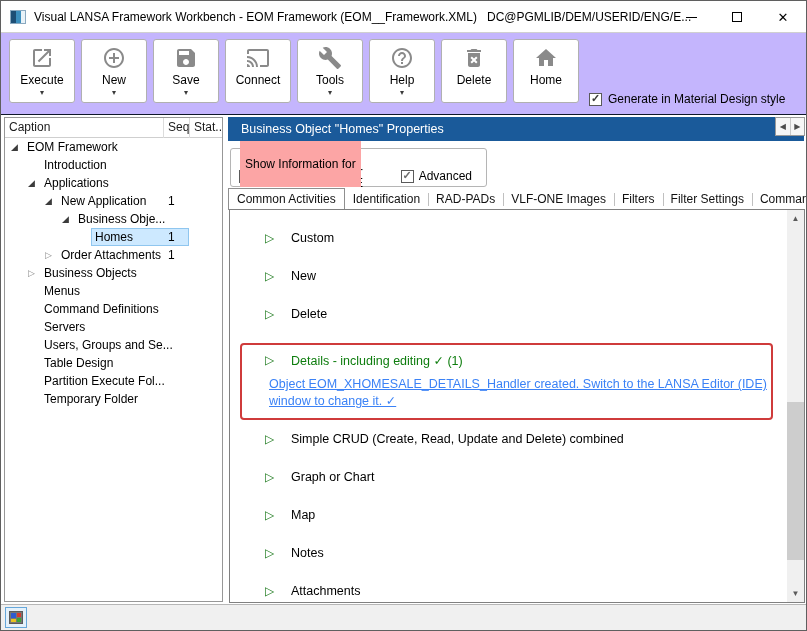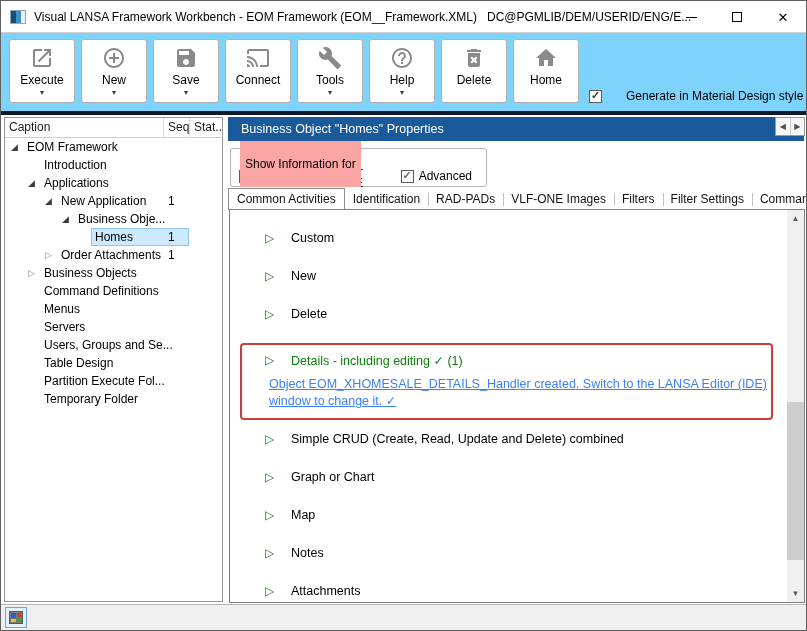--- a/index.html
+++ b/index.html
@@ -15,29 +15,29 @@
   .app-icon .a2 { width:5px; background:#3c8fbe; }
   .app-icon .a3 { flex:1; background:#e8f2f8; }
   .title-text { font-size:12px; white-space:pre; overflow:hidden; }
   .win-controls { position:absolute; right:0; top:0; height:32px; display:flex; }
   .win-btn { width:46px; height:32px; display:flex; align-items:center; justify-content:center; color:#000; }
   .min-glyph { width:11px; border-top:1px solid #000; display:inline-block; }
   .max-glyph { width:10px; height:10px; border:1px solid #000; display:inline-block; }
   .close-glyph { font-size:13px; line-height:1; }
 
   
-  .toolbar { position:relative; height:82px; border-bottom:4px solid #0f172a; background:#7dd3fc; }
+  .toolbar { position:relative; height:82px; border-bottom:1px solid #0f172a; background:#c4b5fd; }
   .tb-buttons { position:absolute; left:8px; top:6px; display:flex; gap:6px; }
   .tbtn { width:66px; height:64px; border:1px solid #b0b0b0; border-radius:3px; background:#fff;
           display:flex; flex-direction:column; align-items:center; justify-content:flex-start; padding-top:5px; cursor:default; }
   .tbtn .ticon { height:26px; display:flex; align-items:center; justify-content:center; }
   .tbtn .ticon svg { width:24px; height:24px; fill:#8a8a8a; }
   .tbtn .tlabel { font-size:12px; margin-top:2px; }
   .tbtn .tdrop { font-size:8px; color:#3a3a3a; line-height:7px; margin-top:2px; }
-  .mat-check { position:absolute; left:588px; top:86px; transform:translateY(-100%); display:flex; align-items:center; gap:24px; }
+  .mat-check { position:absolute; left:588px; top:86px; transform:translateY(-100%); display:flex; align-items:center; gap:6px; }
   .toolbar .mat-check { top:auto; bottom:8px; transform:none; }
 
   
   .cb { width:13px; height:13px; border:1px solid #5a5a5a; background:#fff; display:inline-flex; align-items:center; justify-content:center; font-size:11px; line-height:1; color:#3c3c3c; flex:0 0 auto; }
   .cb.checked::after { content:"\2713"; font-weight:bold; margin-top:-1px; }
 
   
   .main { position:relative; height:490px; background:#fff; }
 
   
@@ -251,26 +251,26 @@
             <span class="tseq">1</span>
           </div>
           <div class="trow">
             <span style="width: 23px; flex: 0 0 23px;"></span>
             <span class="tglyph col">▷</span>
             <span class="tlabel2">Business Objects</span>
           </div>
           <div class="trow">
             <span style="width: 23px; flex: 0 0 23px;"></span>
             <span class="tglyph "></span>
+            <span class="tlabel2">Menus</span>
+          </div>
+          <div class="trow">
+            <span style="width: 23px; flex: 0 0 23px;"></span>
+            <span class="tglyph "></span>
             <span class="tlabel2">Command Definitions</span>
-          </div>
-          <div class="trow">
-            <span style="width: 23px; flex: 0 0 23px;"></span>
-            <span class="tglyph "></span>
-            <span class="tlabel2">Menus</span>
           </div>
           <div class="trow">
             <span style="width: 23px; flex: 0 0 23px;"></span>
             <span class="tglyph "></span>
             <span class="tlabel2">Servers</span>
           </div>
           <div class="trow">
             <span style="width: 23px; flex: 0 0 23px;"></span>
             <span class="tglyph "></span>
             <span class="tlabel2">Users, Groups and Se...</span>

